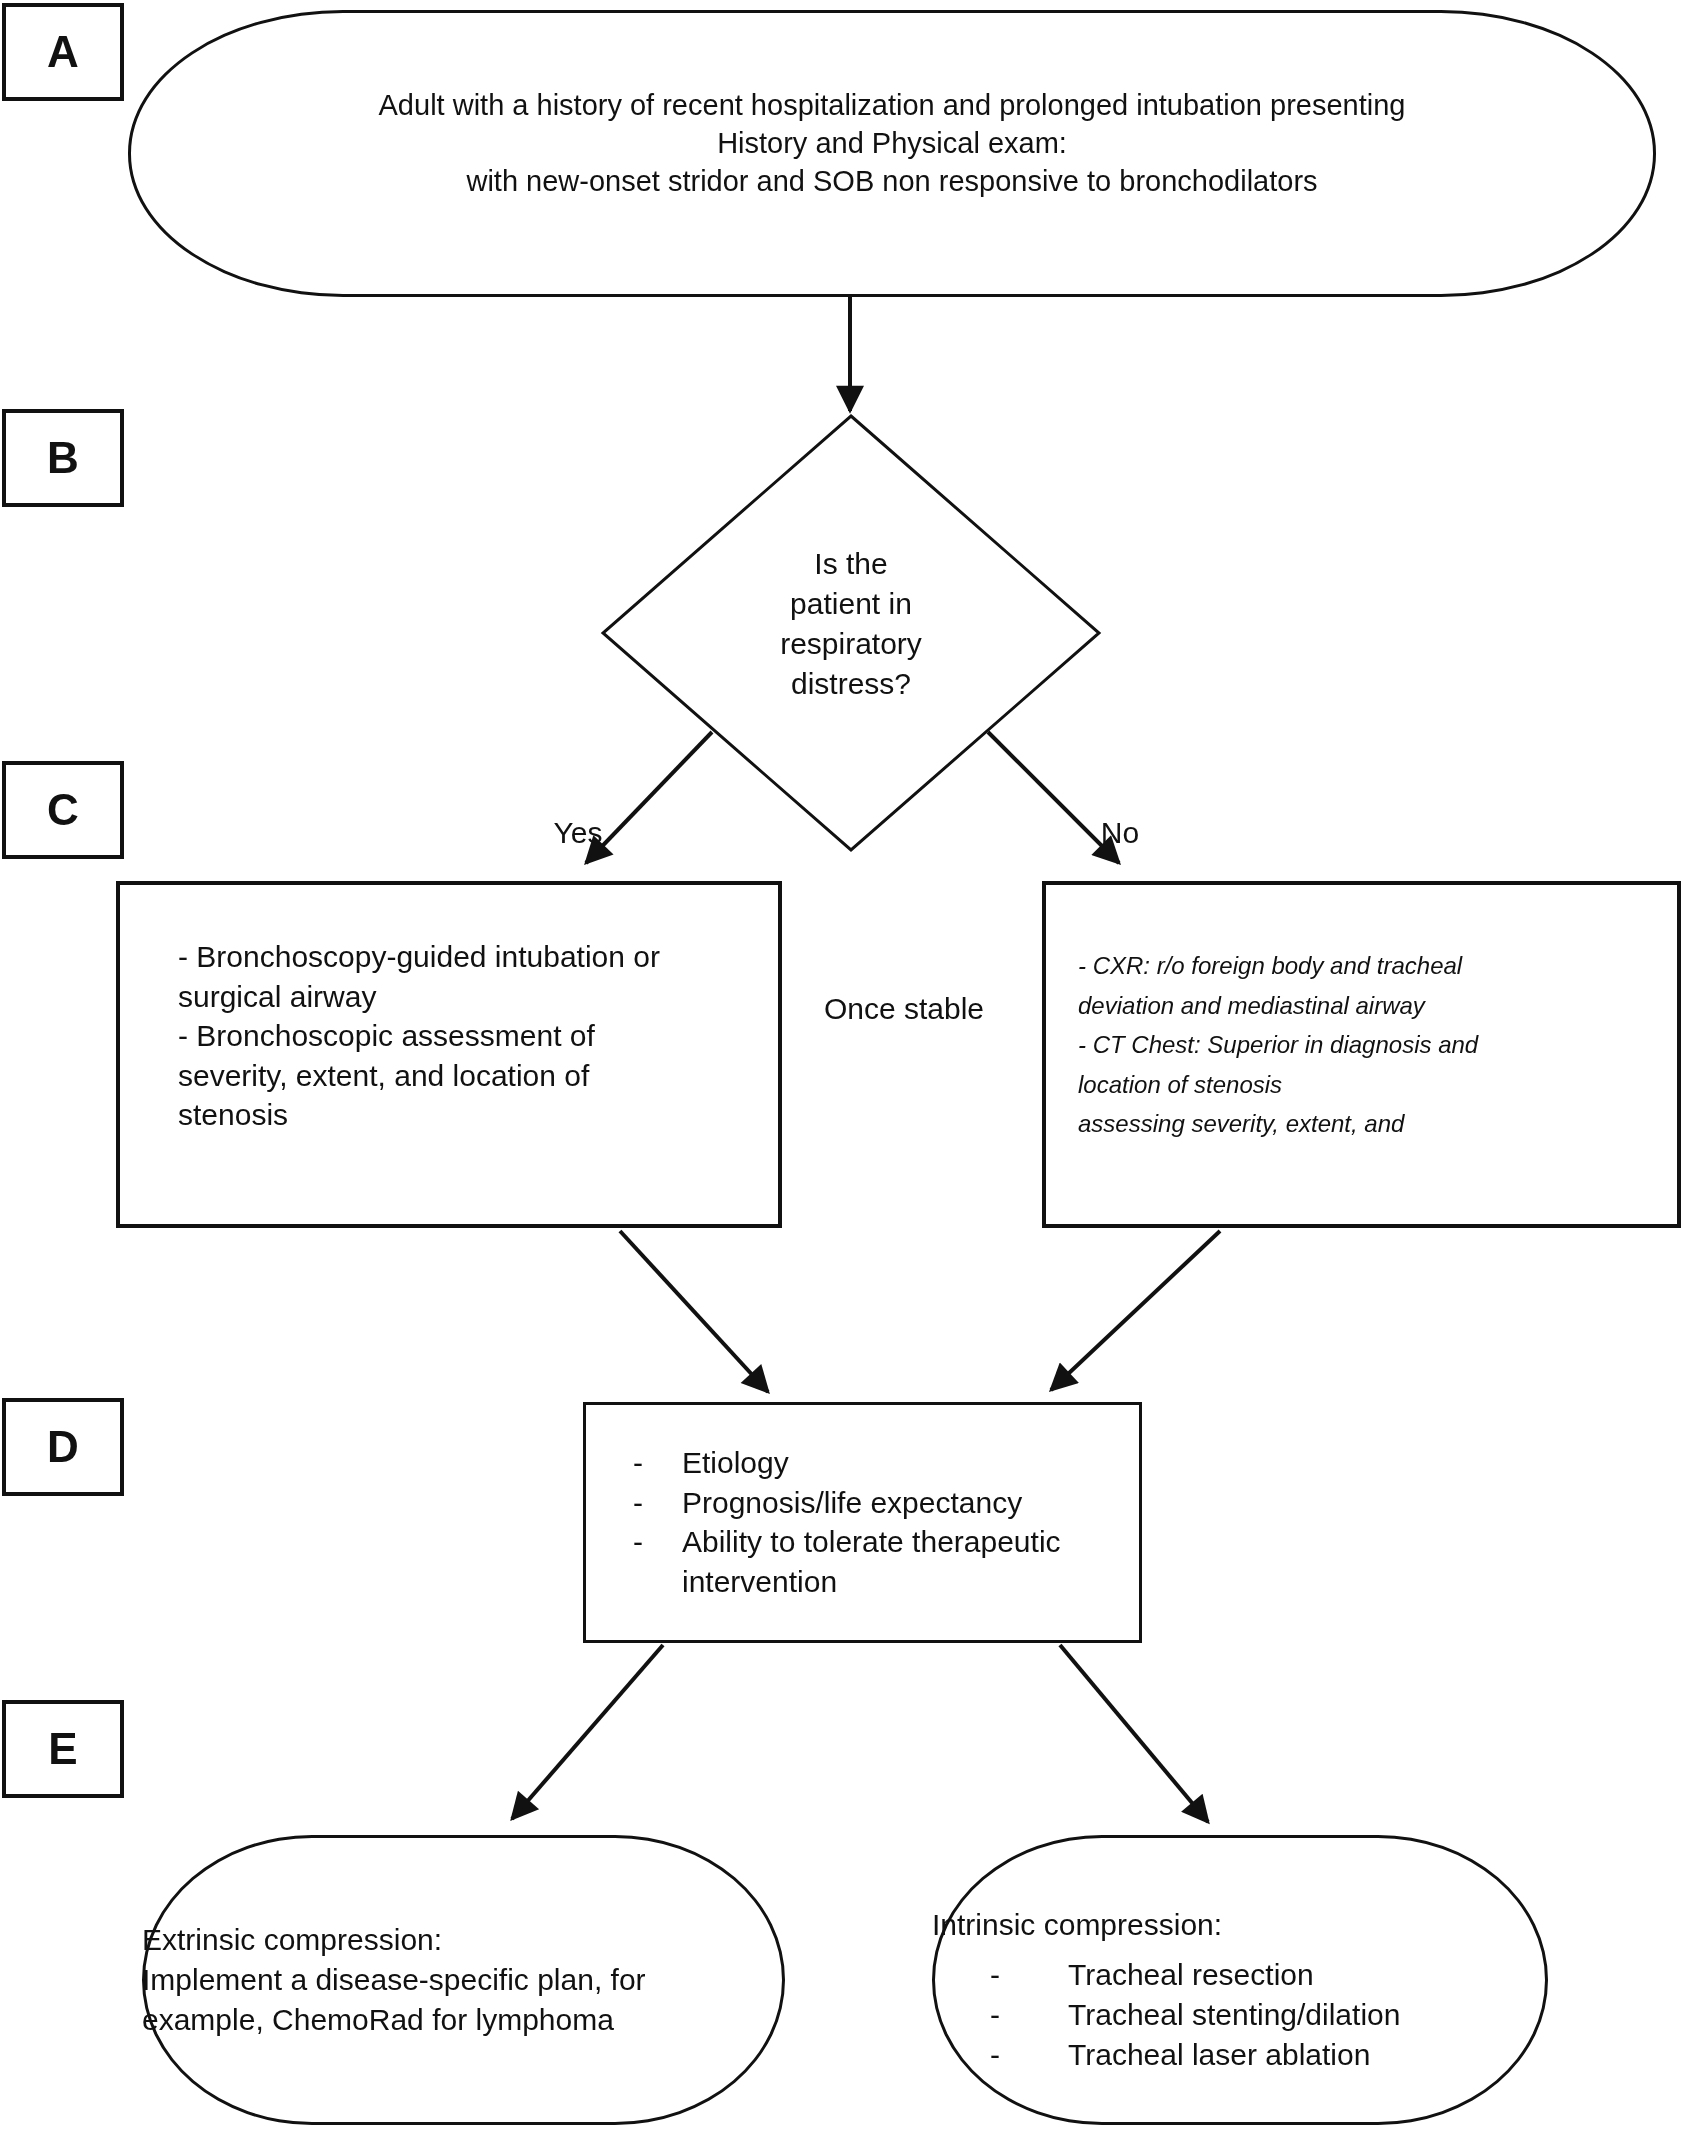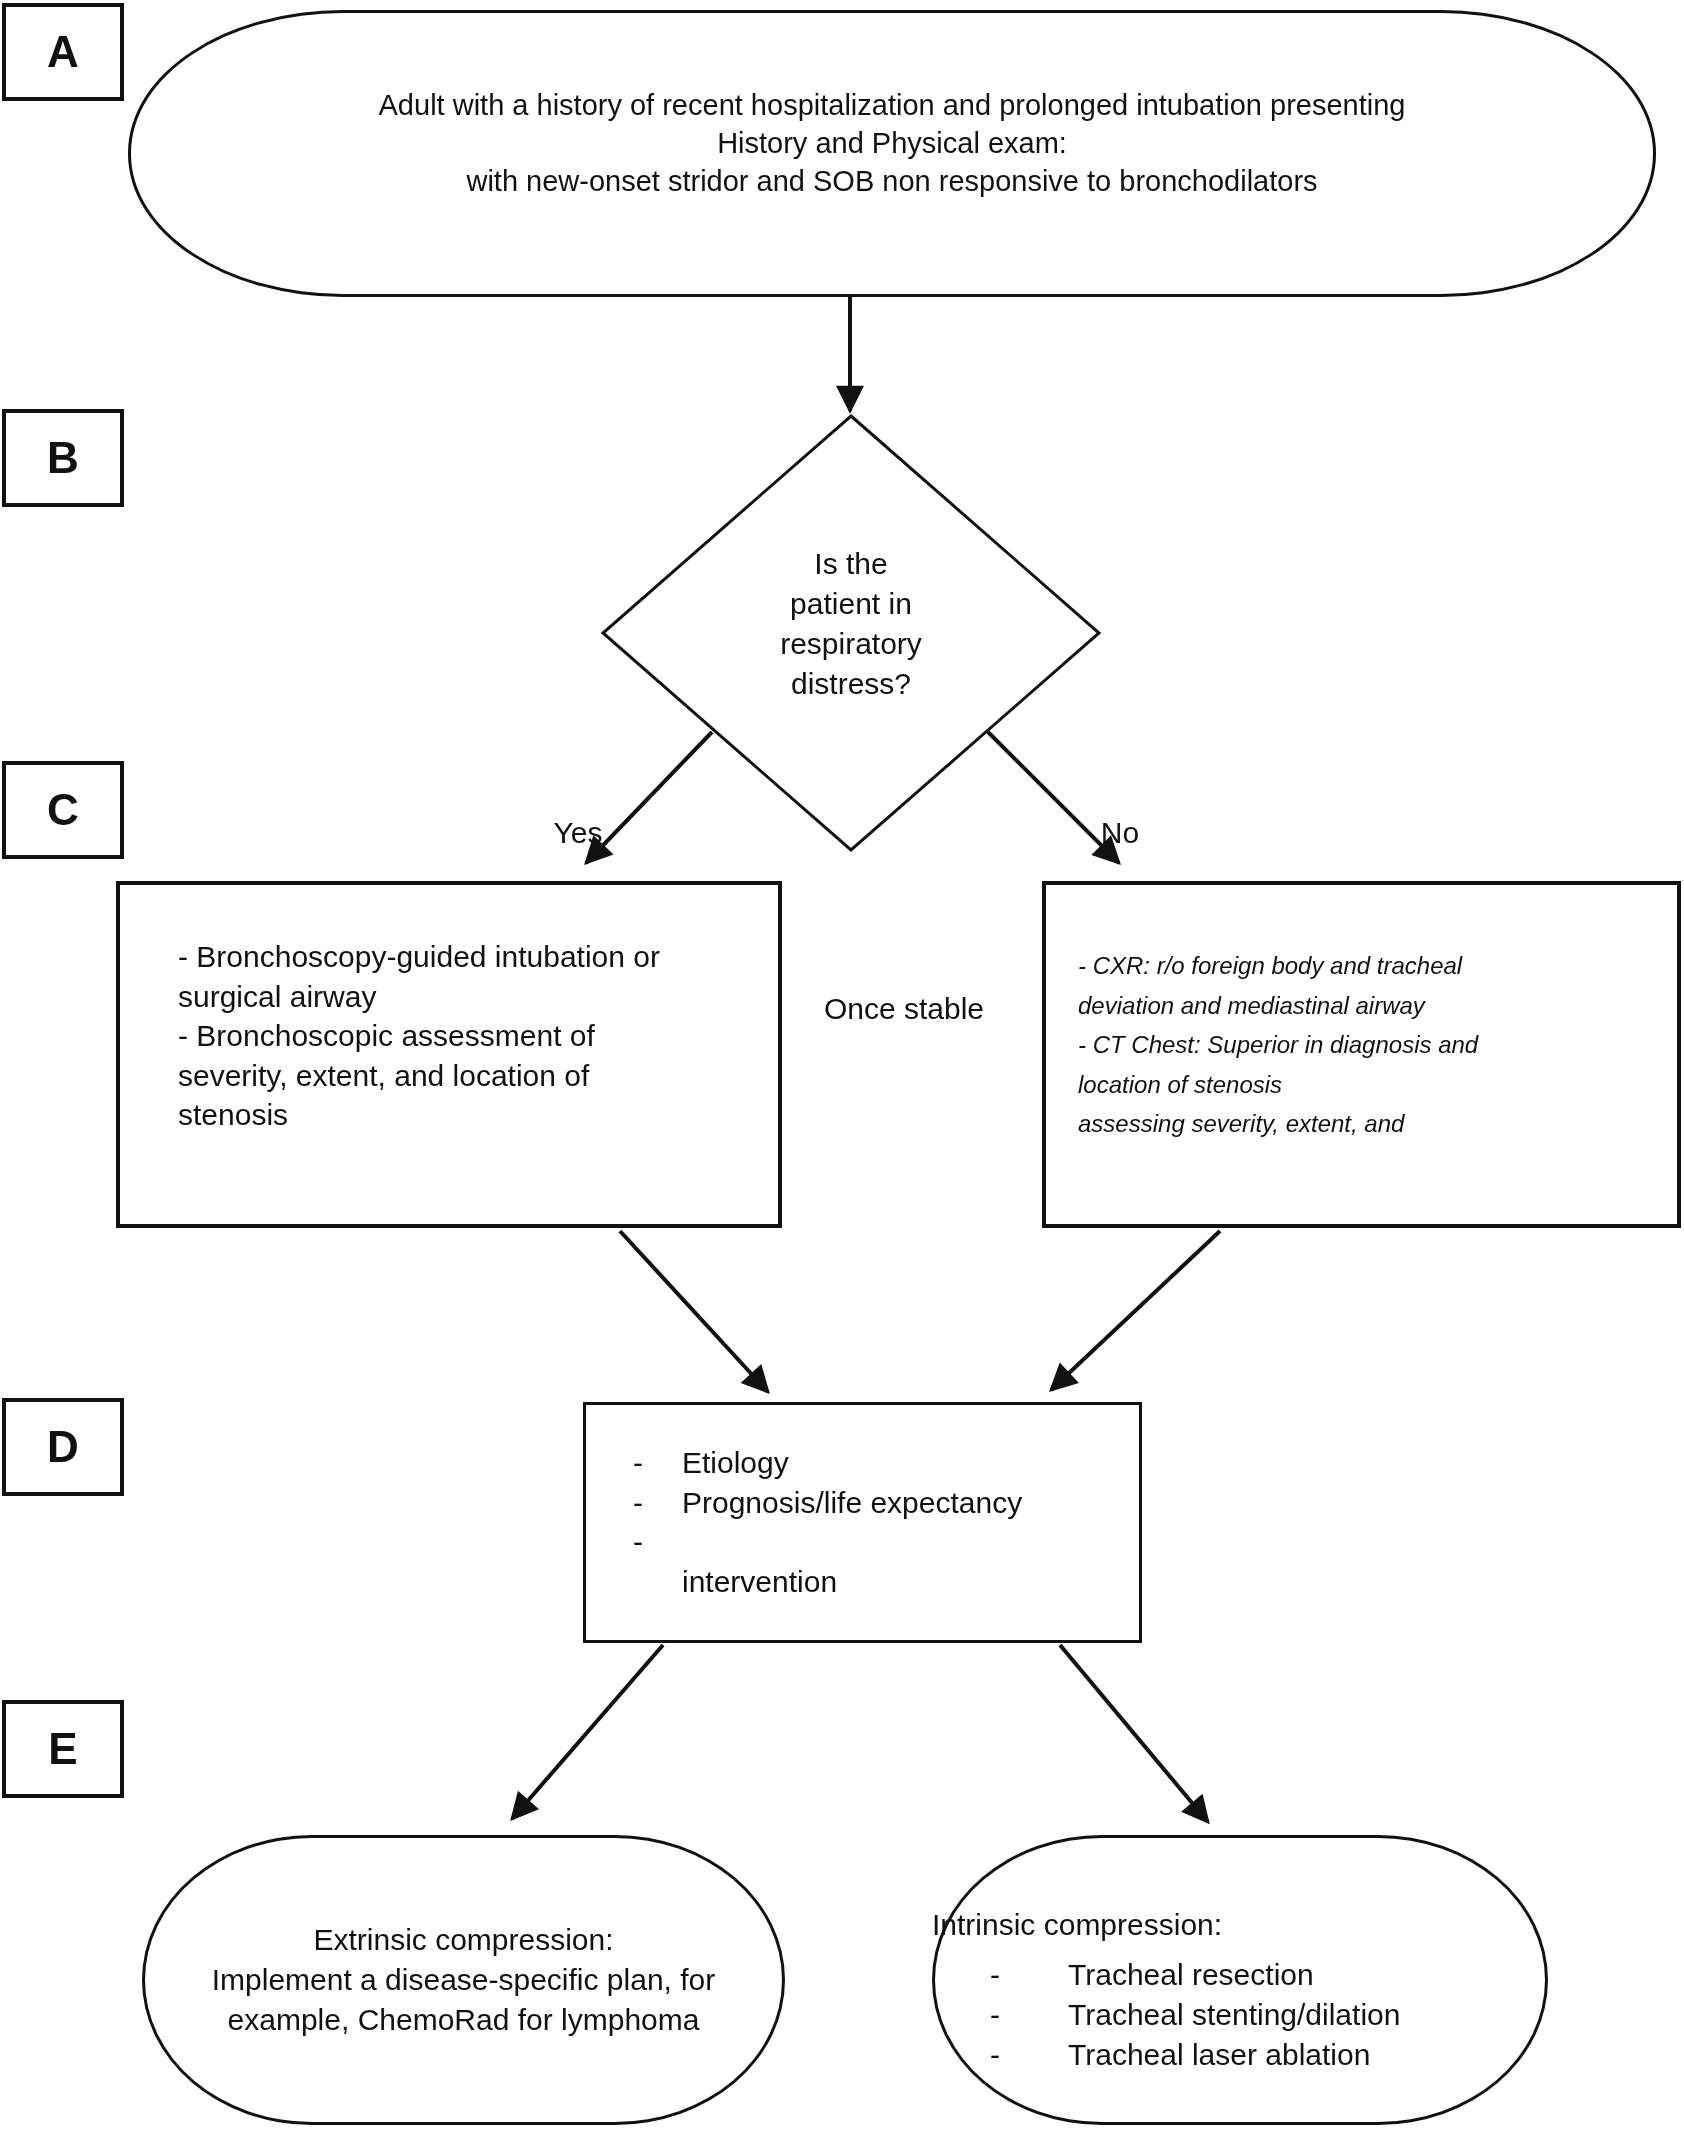--- a/index.html
+++ b/index.html
@@ -34,21 +34,21 @@
   #label-once-stable{left:804px;top:944px;width:200px;}
   #box-yes{left:116px;top:881px;width:666px;height:347px;border:4px solid #111111;}
   #box-yes-text{left:178px;top:937px;font-size:30px;line-height:39.5px;}
   #box-no{left:1042px;top:881px;width:639px;height:347px;border:4px solid #111111;}
   #box-no-text{left:1078px;top:946px;font-size:24px;line-height:39.5px;font-style:italic;}
   #box-d{left:583px;top:1402px;width:559px;height:241px;border:3px solid #111111;}
   #box-d-text{left:633px;top:1443px;font-size:30px;line-height:39.5px;}
   .bullet-row{display:flex;}
   .bullet-row .bullet{flex:0 0 49px;}
   #stadium-extrinsic{left:142px;top:1835px;width:643px;height:290px;border-radius:170px/145px;}
-  #stadium-extrinsic-text{left:142px;top:1920px;width:643px;text-align:center;font-size:30px;line-height:40px;}
+  #stadium-extrinsic-text{left:142px;top:1920px;width:643px;text-align:left;font-size:30px;line-height:40px;}
   #stadium-intrinsic{left:932px;top:1835px;width:616px;height:290px;border-radius:170px/145px;}
   #stadium-intrinsic-text{left:932px;top:1905px;width:616px;font-size:30px;line-height:40px;}
   #stadium-intrinsic-text .head{margin-bottom:10px;}
   #stadium-intrinsic-text .list{padding-left:58px;}
   #stadium-intrinsic-text .bullet{flex:0 0 78px;}
   svg line{stroke:#111111;stroke-width:4;}
   svg polygon{fill:#ffffff;stroke:#111111;stroke-width:3;}
 </style>
 </head>
 <body>
@@ -128,20 +128,21 @@
     <div class="bullet-row line">
       <span class="bullet">-</span>
       <span>Etiology</span>
     </div>
     <div class="bullet-row line">
       <span class="bullet">-</span>
       <span>Prognosis/life expectancy</span>
     </div>
     <div class="bullet-row line">
       <span class="bullet">-</span>
+      <span>Ability to tolerate therapeutic</span>
     </div>
     <div class="bullet-row line">
       <span class="bullet"></span>
       <span>intervention</span>
     </div>
   </div>
 
   <div id="stadium-extrinsic" class="shape stadium"></div>
   <div id="stadium-extrinsic-text" class="textlayer">
     <div class="line">Extrinsic compression:</div>

